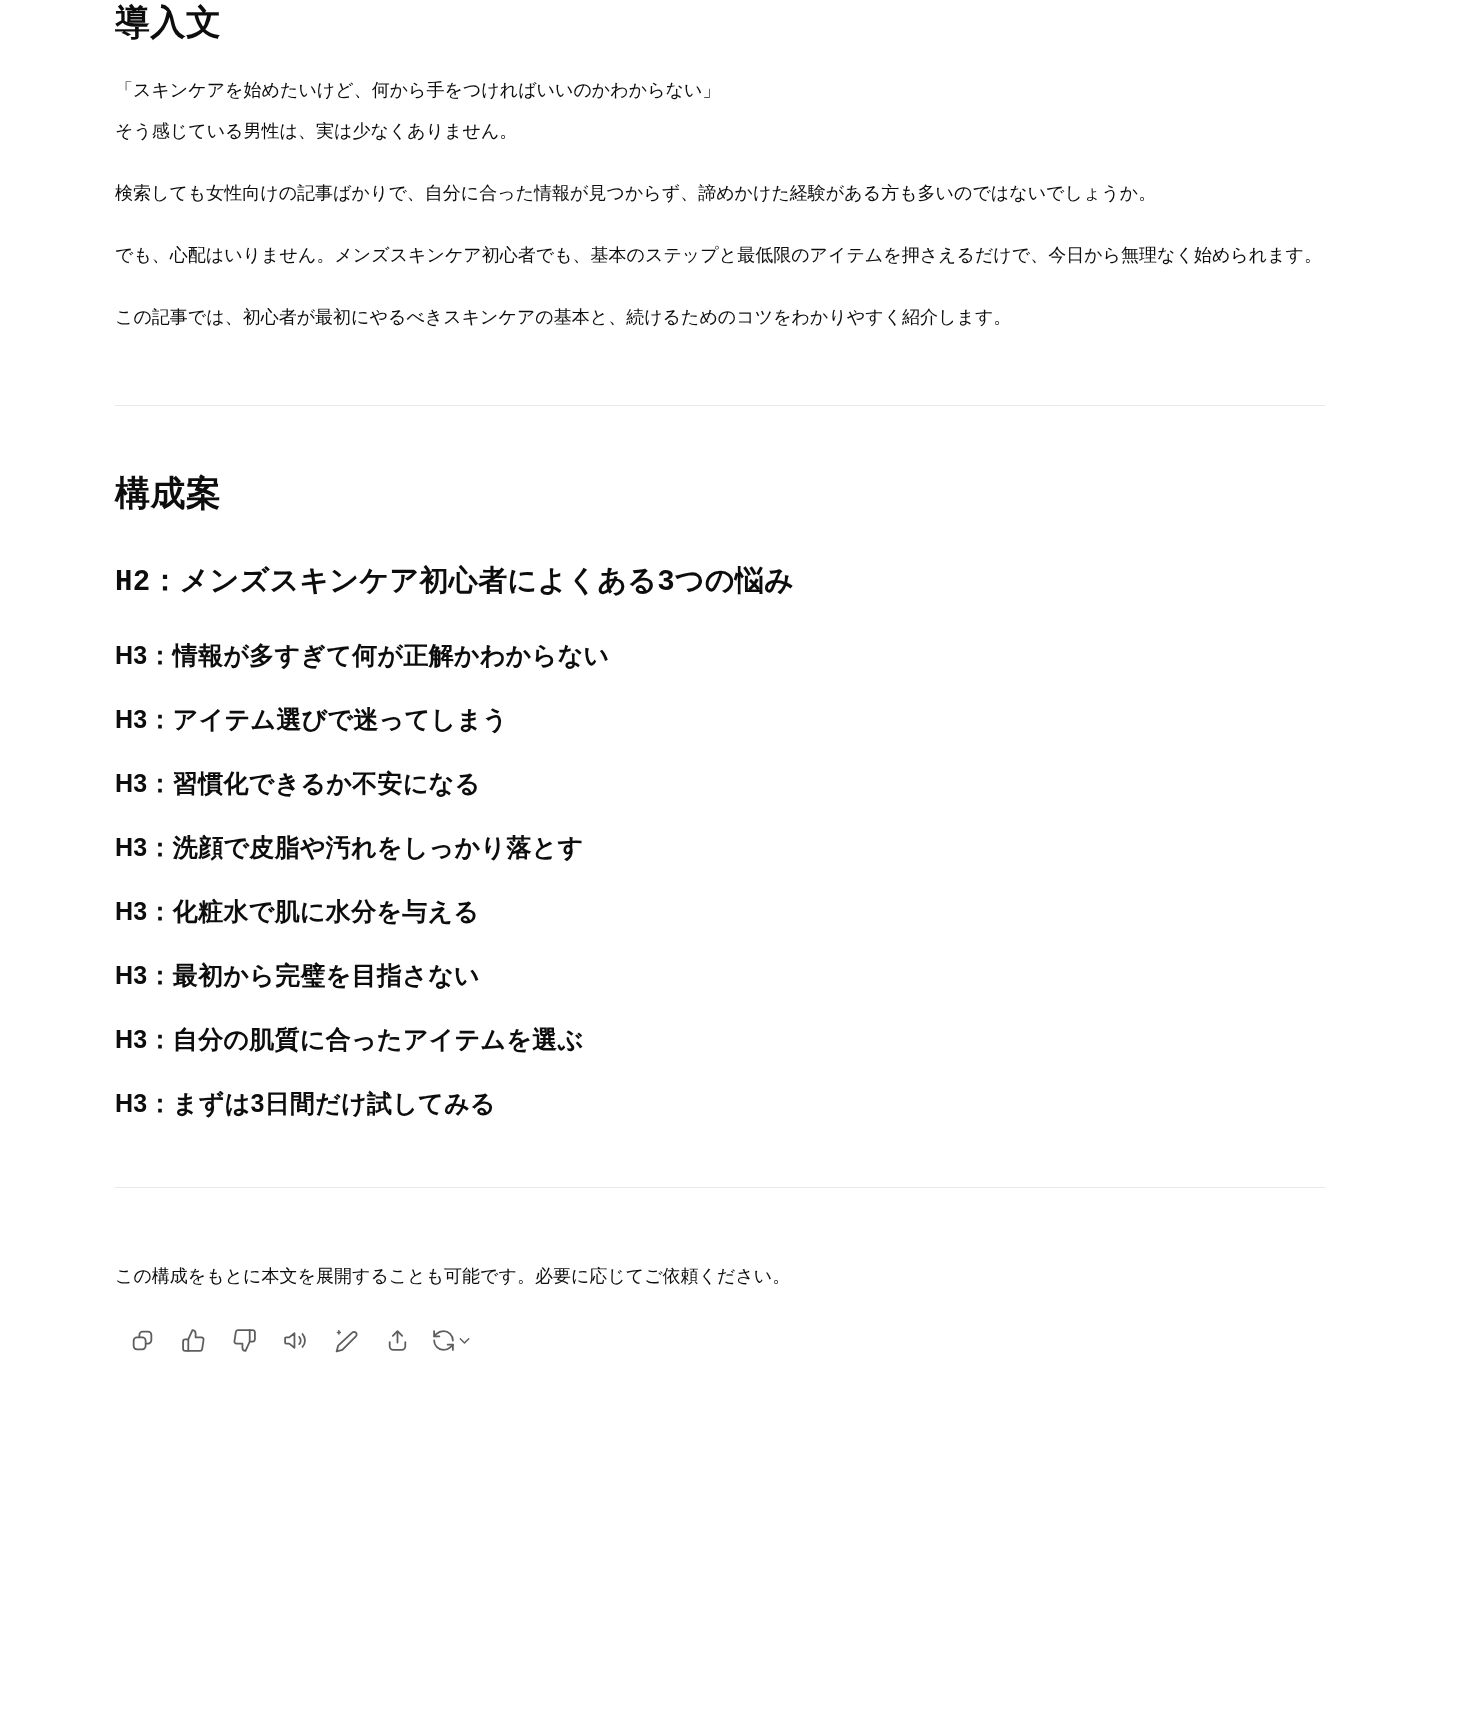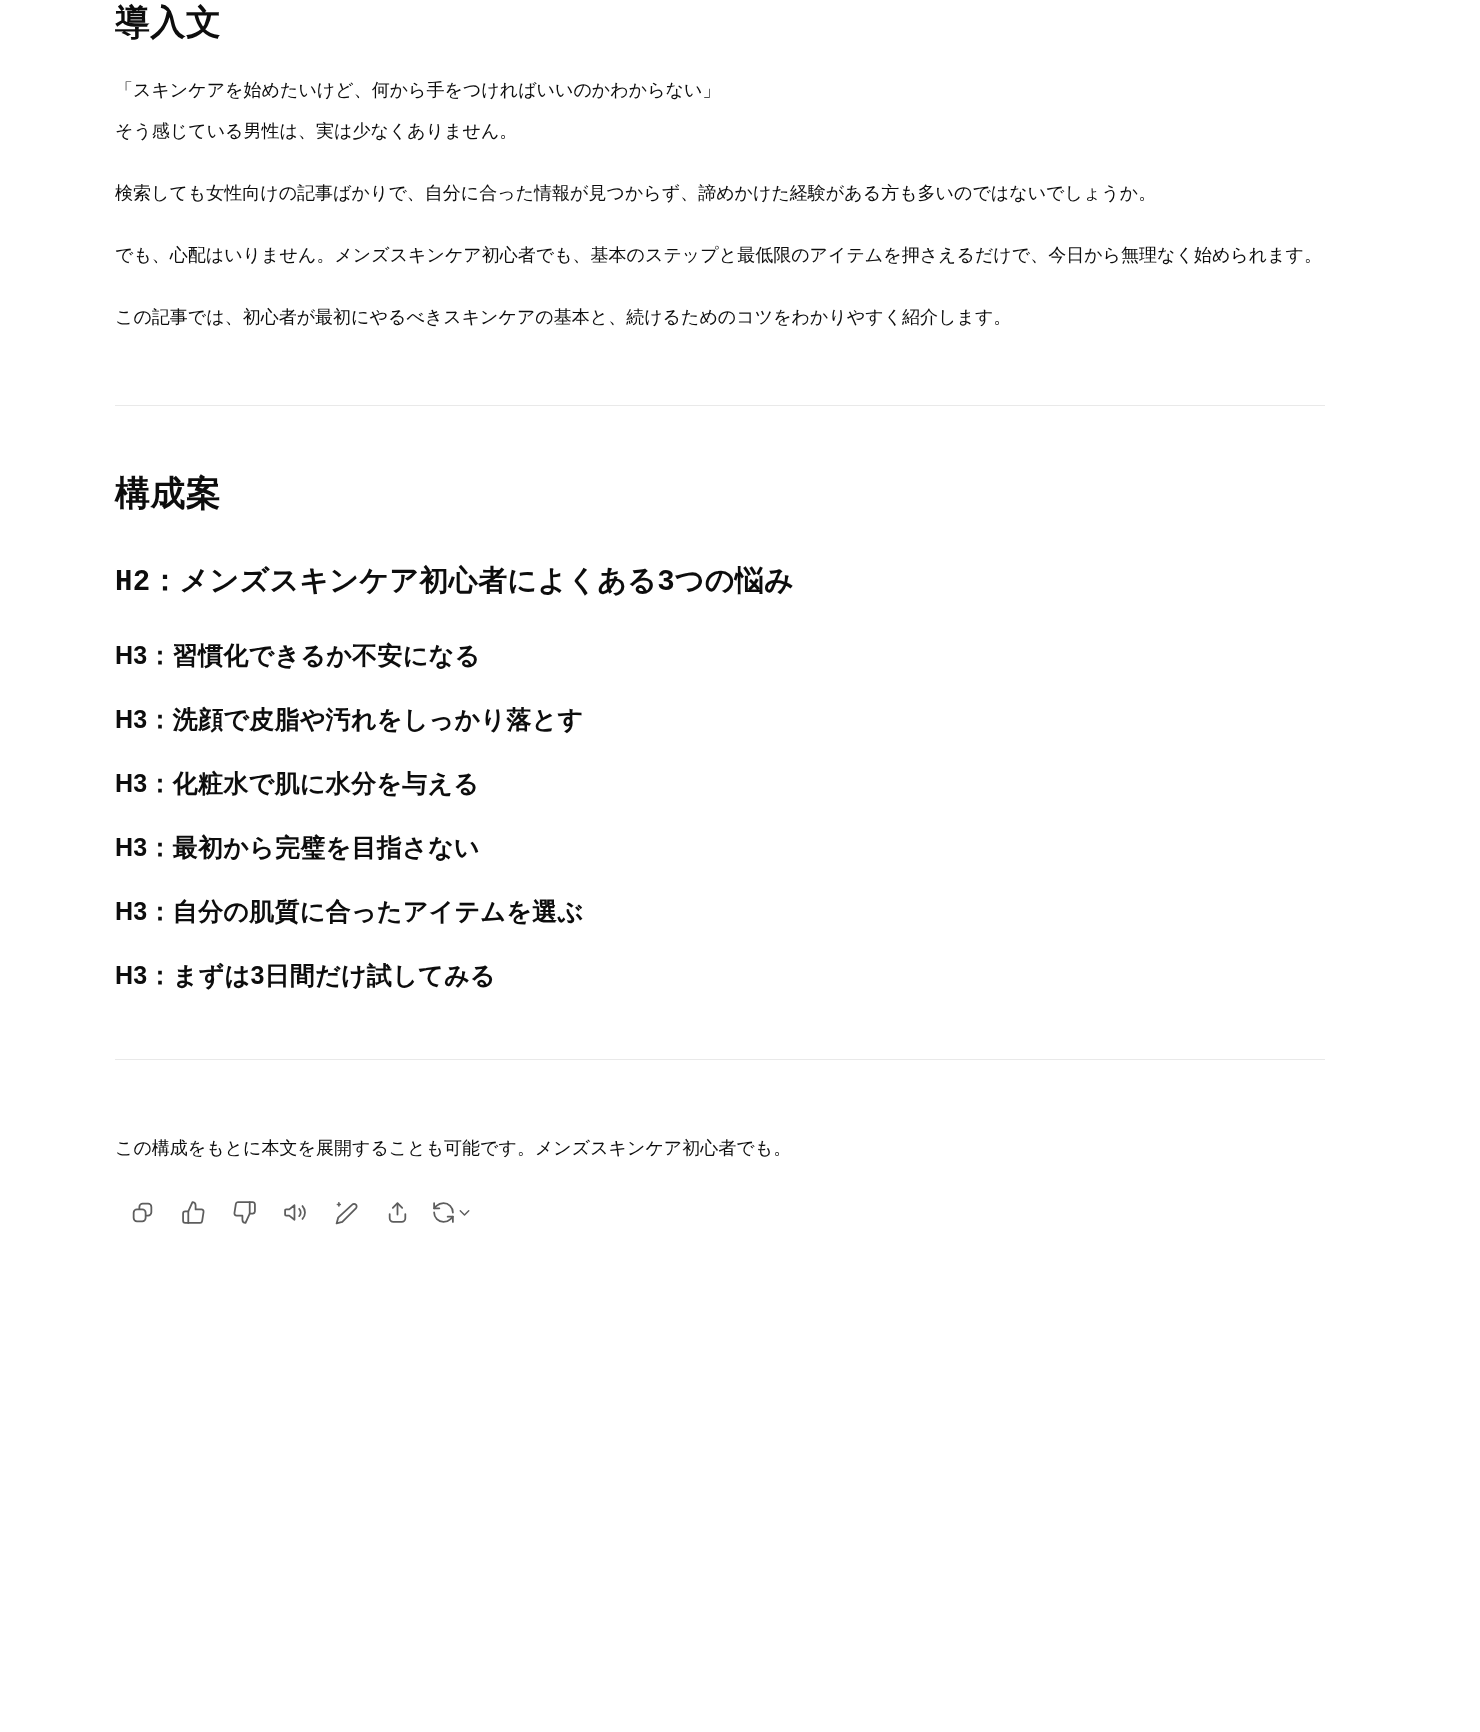--- a/index.html
+++ b/index.html
@@ -93,37 +93,39 @@
   <p class="para">検索しても女性向けの記事ばかりで、自分に合った情報が見つからず、諦めかけた経験がある方も多いのではないでしょうか。</p>
   <p class="para">でも、心配はいりません。メンズスキンケア初心者でも、基本のステップと最低限のアイテムを押さえるだけで、今日から無理なく始められます。</p>
   <p class="para">この記事では、初心者が最初にやるべきスキンケアの基本と、続けるためのコツをわかりやすく紹介します。</p>
 
   <hr>
 
   <h1 class="outline-heading">構成案</h1>
 
   <div class="section s1">
     <h2>H2：メンズスキンケア初心者によくある3つの悩み</h2>
+    <h3>H3：情報が多すぎて何が正解かわからない</h3>
+    <h3>H3：アイテム選びで迷ってしまう</h3>
     <h3>H3：習慣化できるか不安になる</h3>
   </div>
 
   <div class="section s2">
     <h3>H3：洗顔で皮脂や汚れをしっかり落とす</h3>
     <h3>H3：化粧水で肌に水分を与える</h3>
   </div>
 
   <div class="section s3">
     <h3>H3：最初から完璧を目指さない</h3>
     <h3>H3：自分の肌質に合ったアイテムを選ぶ</h3>
     <h3>H3：まずは3日間だけ試してみる</h3>
   </div>
 
   <hr>
 
-  <p class="para closing">この構成をもとに本文を展開することも可能です。メンズスキンケア初心者でも。</p>
+  <p class="para closing">この構成をもとに本文を展開することも可能です。必要に応じてご依頼ください。</p>
 
   <div class="action-bar">
 
     <button class="action-btn">
       <svg width="25" height="25" viewBox="0 0 24 24" fill="none" stroke="currentColor" stroke-width="1.7" stroke-linecap="round" stroke-linejoin="round">
         <rect x="9" y="3.5" width="11.5" height="11.5" rx="3.2"></rect>
         <rect x="3.5" y="9" width="11.5" height="11.5" rx="3.2" fill="#ffffff"></rect>
       </svg>
     </button>
 

